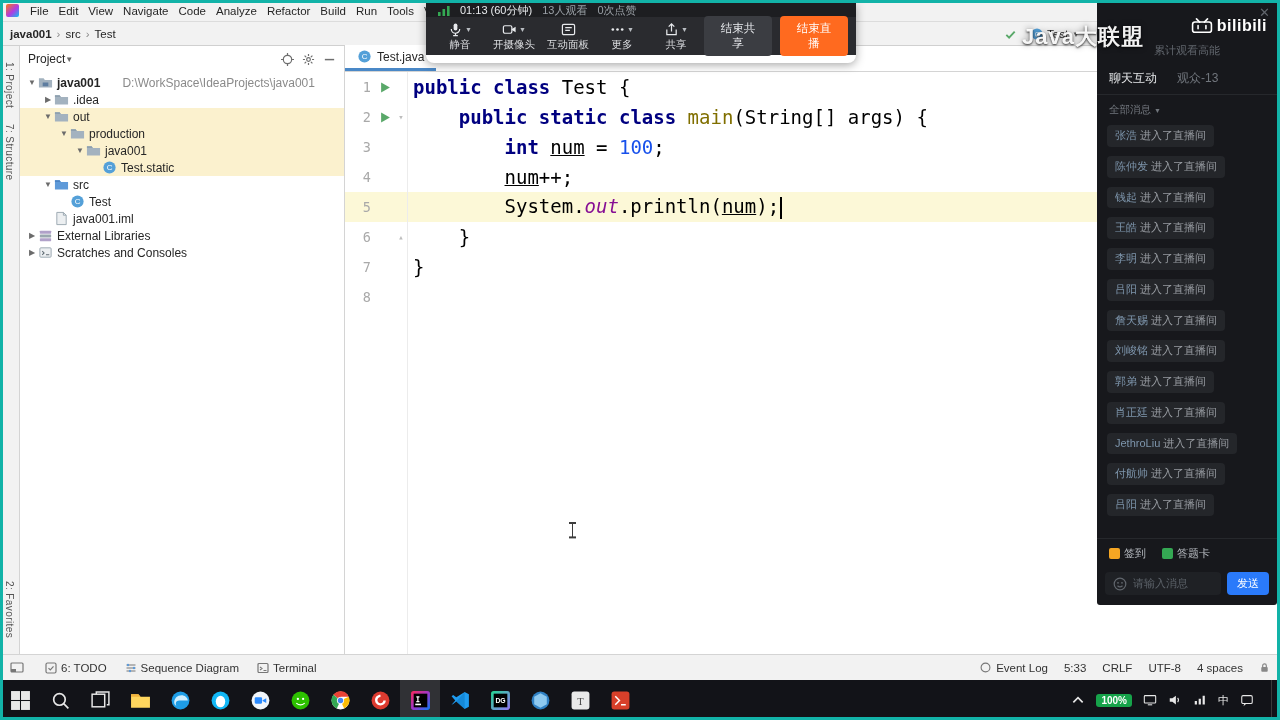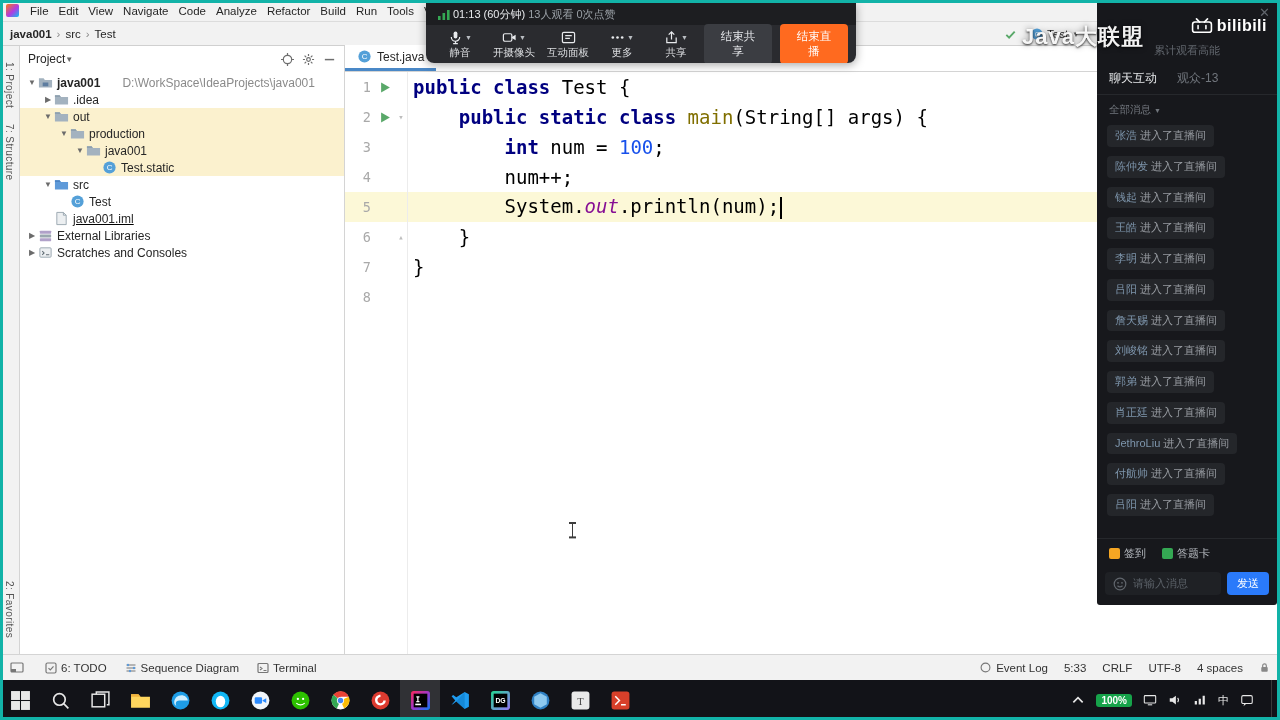--- a/index.html
+++ b/index.html
@@ -53,38 +53,38 @@
   .ln{flex:0 0 30px;width:30px;text-align:right;color:#a9a9a9;font-size:13.5px;padding-right:4px}
   .run{flex:0 0 20px;width:20px;display:flex;align-items:center;justify-content:center}
   .run svg{width:11px;height:11px;display:block}
   .fold{flex:0 0 12px;width:12px;color:#bdbdbd;font-size:9px;text-align:center}
   .ltext{margin-left:6px;white-space:pre;color:#000}
   .tk-p{color:#000}
   .tk-kw{color:#000080;font-weight:bold}
   .tk-num{color:#1750eb}
   .tk-fld{color:#871094;font-style:italic}
   .tk-mth{color:#806f00}
-  .tk-var{color:#000;}
+  .tk-var{color:#000;text-decoration:underline}
   .caret{display:inline-block;width:2px;height:22px;background:#000;vertical-align:middle;margin-left:1px}
 
   .ibeam{position:absolute;left:568px;top:522px;width:9px;height:16px;z-index:40}
   .ibeam::before{content:'';position:absolute;left:3.6px;top:0;bottom:0;width:1.6px;background:#3c3c3c}
   .ibeam::after{content:'';position:absolute;left:1px;top:0;width:7px;height:1.6px;background:#3c3c3c;box-shadow:0 14.4px 0 #3c3c3c}
 
   .statusbar{position:absolute;left:0;right:0;bottom:0;height:26px;background:#f2f2f2;border-top:1px solid #d4d4d4;display:flex;align-items:center;font-size:11.5px;color:#333;padding:0 10px;gap:4px}
   .sb-corner svg{width:14px;height:14px;display:block;margin-right:8px}
   .sb-tool{display:inline-flex;align-items:center;gap:4px;padding:0 9px}
   .sb-tool svg{width:12px;height:12px;display:block}
   .sb-right{margin-left:auto;display:flex;align-items:center;gap:16px}
   .sb-item{display:inline-flex;align-items:center;gap:5px}
   .sb-item svg{width:11px;height:11px;display:block}
 
   
   .stream-bar{position:absolute;left:426px;top:3px;width:430px;height:60px;z-index:50;border-radius:0 0 8px 8px;overflow:hidden;box-shadow:0 2px 10px rgba(0,0,0,.35)}
-  .sb-top{height:22px;background:#1d1e21;display:flex;align-items:center;gap:3px;padding:0 12px;font-size:11px}
+  .sb-top{height:14px;background:#1d1e21;display:flex;align-items:center;gap:10px;padding:0 12px;font-size:11px}
   .sig svg{width:12px;height:11px;display:block}
   .sb-time{color:#e8eaed}
   .sb-stat{color:#9aa0a6}
   .sb-bottom{height:38px;background:#2a2b2f;display:flex;align-items:center;padding:0 8px;gap:2px}
   .sbtn{width:52px;display:flex;flex-direction:column;align-items:center;justify-content:center;gap:2px;cursor:default}
   .sicon-row{display:flex;align-items:flex-start;gap:2px;height:15px}
   .sico{width:15px;height:15px;display:block}
   .scaret{font-size:7px;color:#b9bdc2;line-height:15px}
   .slabel{font-size:10.5px;color:#dcdee1;line-height:11px}
   .sb-actions{margin-left:auto;display:flex;gap:8px;align-items:center}
@@ -286,21 +286,21 @@
           <div class="tree-row" style="padding-left: 38px;">
             <span class="arrow"></span>
             <span class="ticon">
               <svg viewBox="0 0 16 16">
                 <circle cx="8" cy="8" r="6.5" fill="#54a0d8"></circle>
                 <text x="8" y="11" font-size="8.5" text-anchor="middle" fill="#fff" font-family="sans-serif">C</text>
               </svg>
             </span>
             <span class="tlabel">Test</span>
           </div>
-          <div class="tree-row" style="padding-left: 22px; text-decoration: underline;">
+          <div class="tree-row" style="padding-left: 22px;">
             <span class="arrow"></span>
             <span class="ticon">
               <svg viewBox="0 0 16 16">
                 <path d="M3 1.5h7l3 3v10H3z" fill="#eceff1" stroke="#9aa7b0"></path>
                 <path d="M10 1.5v3h3" fill="none" stroke="#9aa7b0"></path>
               </svg>
             </span>
             <span class="tlabel">java001.iml</span>
           </div>
           <div class="tree-row" style="padding-left: 6px;">

